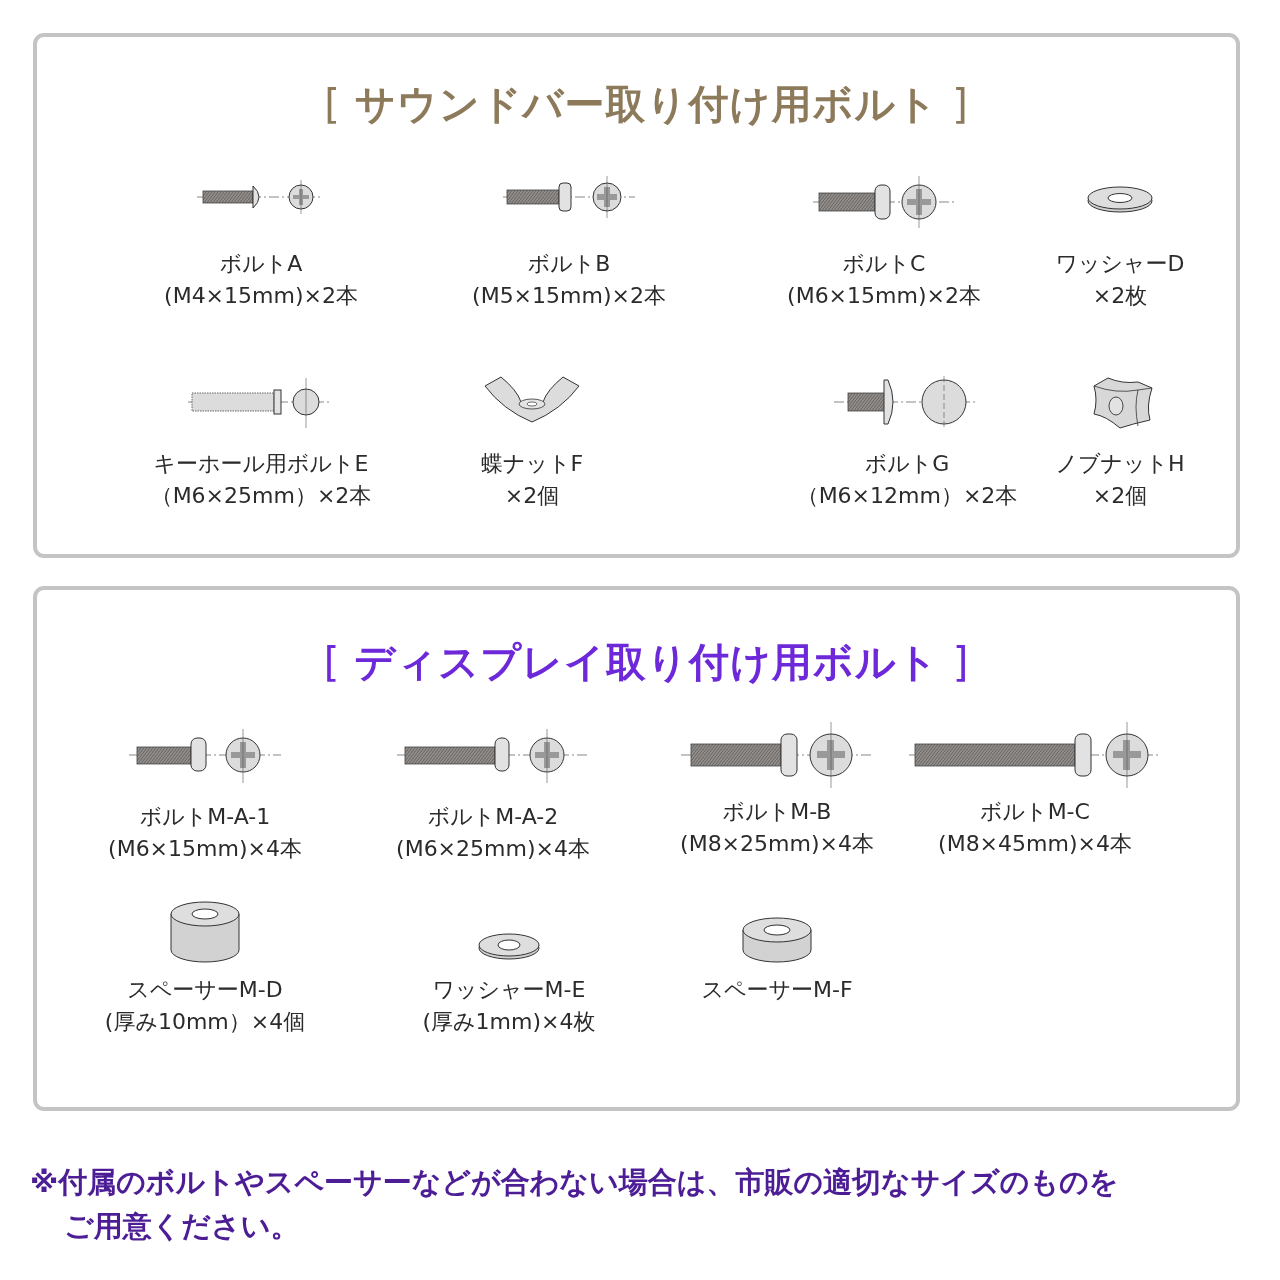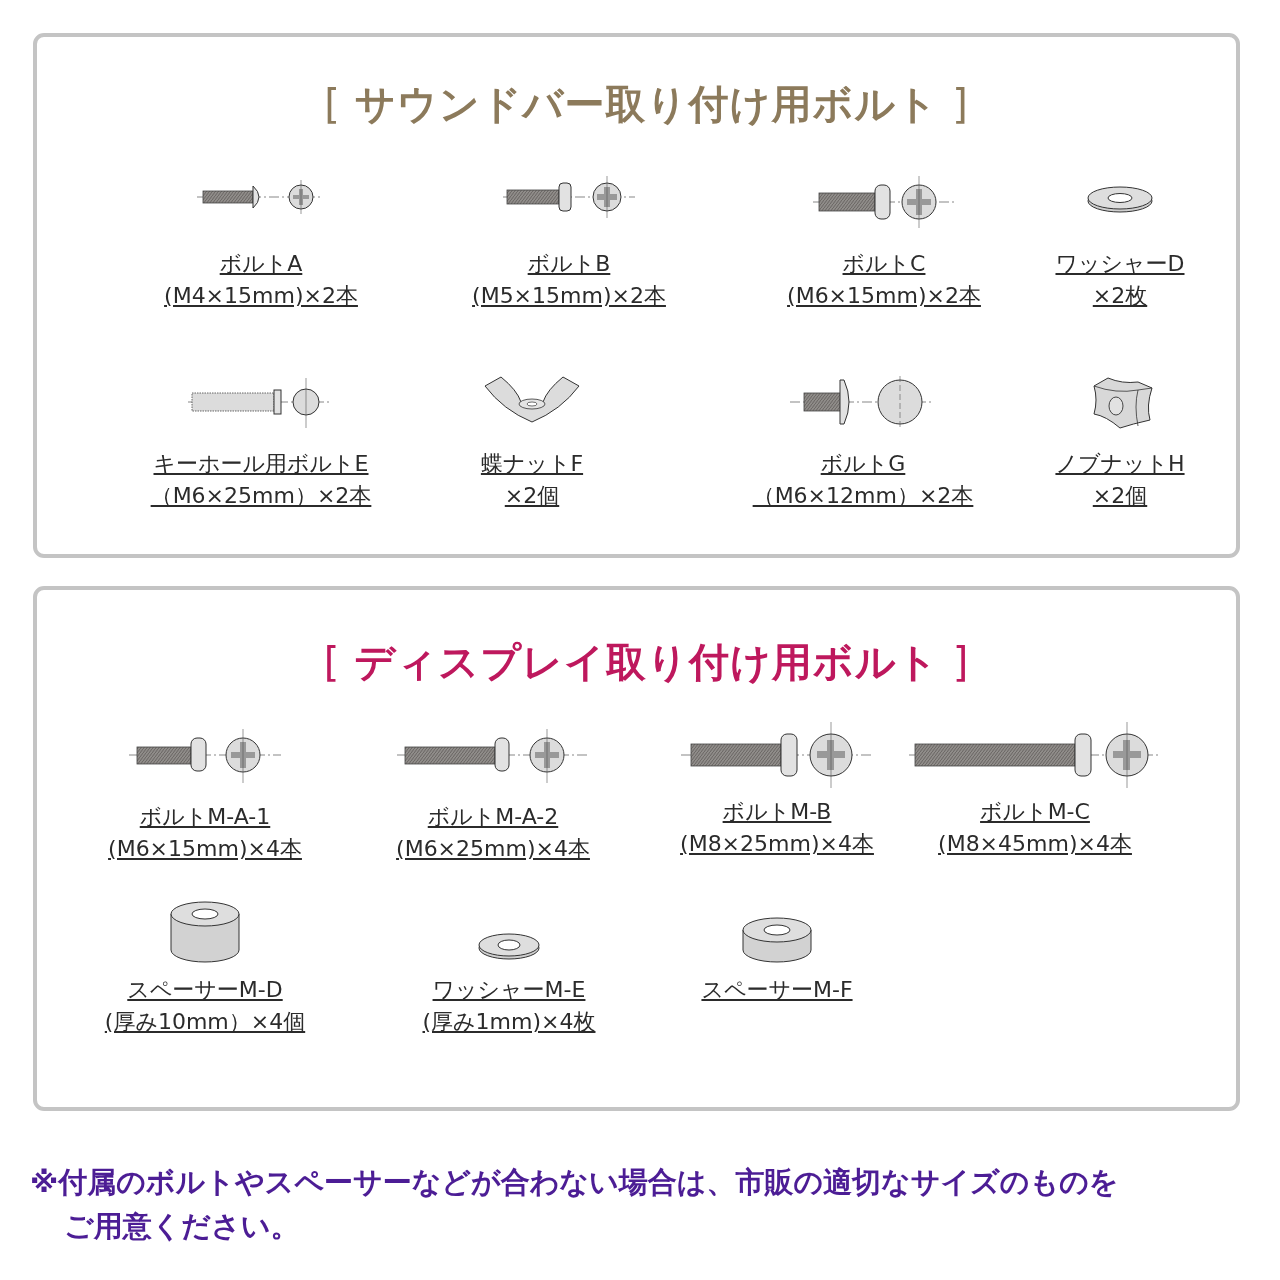--- a/index.html
+++ b/index.html
@@ -10,21 +10,21 @@
   #panel-1 { top: 33px; height: 525px; }
   #panel-2 { top: 586px; height: 525px; }
   .title { position: absolute; left: 0; right: 0; text-align: center; font-weight: bold;
            font-size: 40px; letter-spacing: 1px; padding-left: 20px; }
   #panel-1 .title { top: 40px; }
   #panel-2 .title { top: 45px; }
   .bracket { font-weight: normal; margin: 0 14px; }
   .item { position: absolute; text-align: center; width: 300px; }
   .item .fig { height: 76px; position: relative; }
   .item svg { display: block; margin: 0 auto; }
-  .item .name, .item .spec { font-size: 22px; line-height: 32px; white-space: nowrap; text-decoration: underline; }
+  .item .name, .item .spec { font-size: 22px; line-height: 32px; white-space: nowrap; }
   .note { position: absolute; left: 30px; top: 1160px; font-size: 29px; line-height: 44px;
           color: #4c1d95; font-weight: bold; }
   .note .line2 { padding-left: 34px; display: block; }
 </style>
 </head>
 <body>
 
 <svg width="0" height="0" style="position:absolute">
   <defs>
     <pattern id="thread" width="3" height="4" patternUnits="userSpaceOnUse">
@@ -118,21 +118,21 @@
       <svg width="110" height="60" viewBox="0 0 110 60">
         <path d="M8 14 L24 5 Q40 18 44 30 L66 30 Q70 18 86 5 L102 14 Q84 38 55 50 Q26 38 8 14 Z" fill="#dcdcdc" stroke="#333" stroke-width="1"></path>
         <ellipse cx="55" cy="32" rx="13" ry="5" fill="#e4e4e4" stroke="#333" stroke-width="0.8"></ellipse>
         <ellipse cx="55" cy="32" rx="5" ry="2" fill="#fff" stroke="#333" stroke-width="0.7"></ellipse>
       </svg>
     </div>
     <div class="name">蝶ナットF</div>
     <div class="spec">×2個</div>
   </div>
 
-  <div class="item" style="left:676px; top:335px;">
+  <div class="item" style="left:720px; top:335px;">
     <div class="fig">
       <svg width="150" height="60" viewBox="0 0 150 60">
         <line x1="2" y1="30" x2="146" y2="30" stroke="#555" stroke-width="0.7" stroke-dasharray="10 3 2 3"></line>
         <rect x="16" y="21" width="40" height="18" fill="url(#thread)" stroke="#444" stroke-width="0.8"></rect>
         <path d="M56 8 Q66 30 56 52 L52 52 L52 8 Z" fill="#e2e2e2" stroke="#333" stroke-width="1"></path>
         <circle cx="112" cy="30" r="22" fill="#dcdcdc" stroke="#333" stroke-width="1"></circle>
         <line x1="112" y1="4" x2="112" y2="56" stroke="#555" stroke-width="0.6" stroke-dasharray="6 3"></line>
       </svg>
     </div>
     <div class="name">ボルトG</div>
@@ -147,21 +147,21 @@
         <path d="M58 18 Q54 34 58 54" fill="none" stroke="#333" stroke-width="0.8"></path>
         <ellipse cx="36" cy="34" rx="7" ry="9" fill="#e2e2e2" stroke="#333" stroke-width="0.9"></ellipse>
       </svg>
     </div>
     <div class="name">ノブナットH</div>
     <div class="spec">×2個</div>
   </div>
 </div>
 
 <div class="panel" id="panel-2">
-  <div class="title" style="color:#be185d">
+  <div class="title" style="color:#6d28d9">
     <span class="bracket">[</span><span>ディスプレイ取り付け用ボルト</span><span class="bracket">]</span>
   </div>
 
   <div class="item" style="left:18px; top:135px;">
     <div class="fig">
       <svg width="160" height="60" viewBox="0 0 160 60">
         <line x1="4" y1="30" x2="156" y2="30" stroke="#555" stroke-width="0.7" stroke-dasharray="10 3 2 3"></line>
         <rect x="12" y="22" width="54" height="17" fill="url(#thread)" stroke="#444" stroke-width="0.8"></rect>
         <rect x="66" y="13" width="15" height="33" rx="6" fill="#e2e2e2" stroke="#333" stroke-width="1"></rect>
         <circle cx="118" cy="30" r="17" fill="#dcdcdc" stroke="#333" stroke-width="1"></circle>

